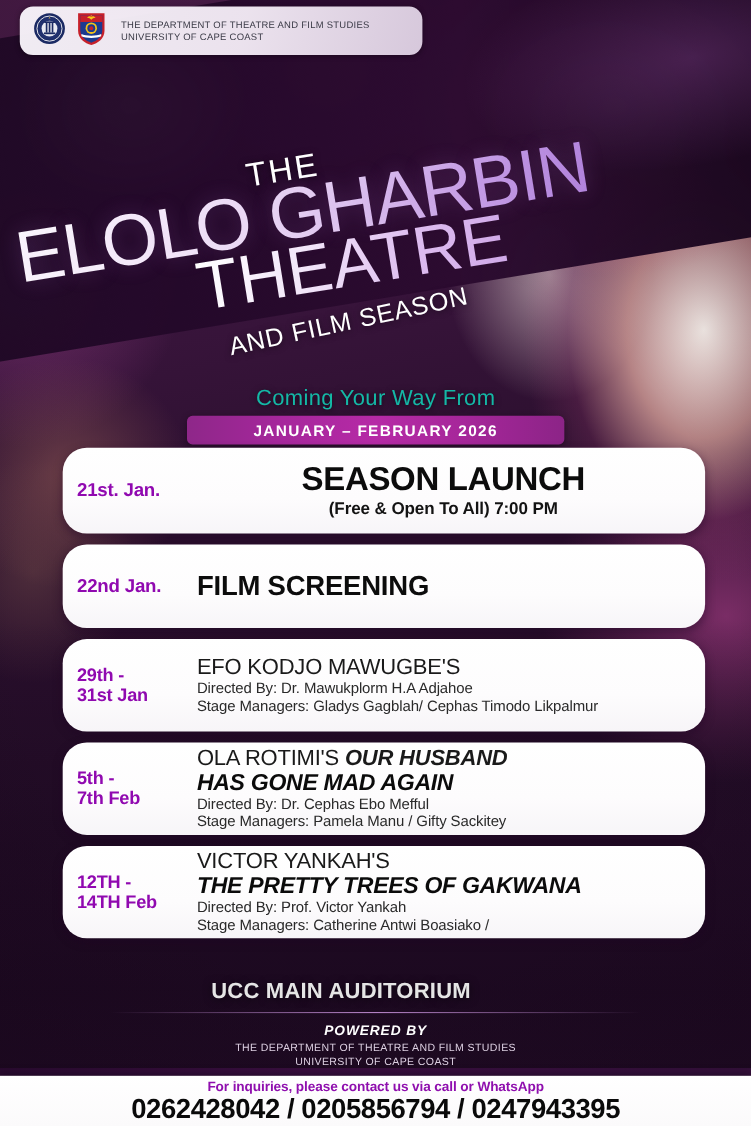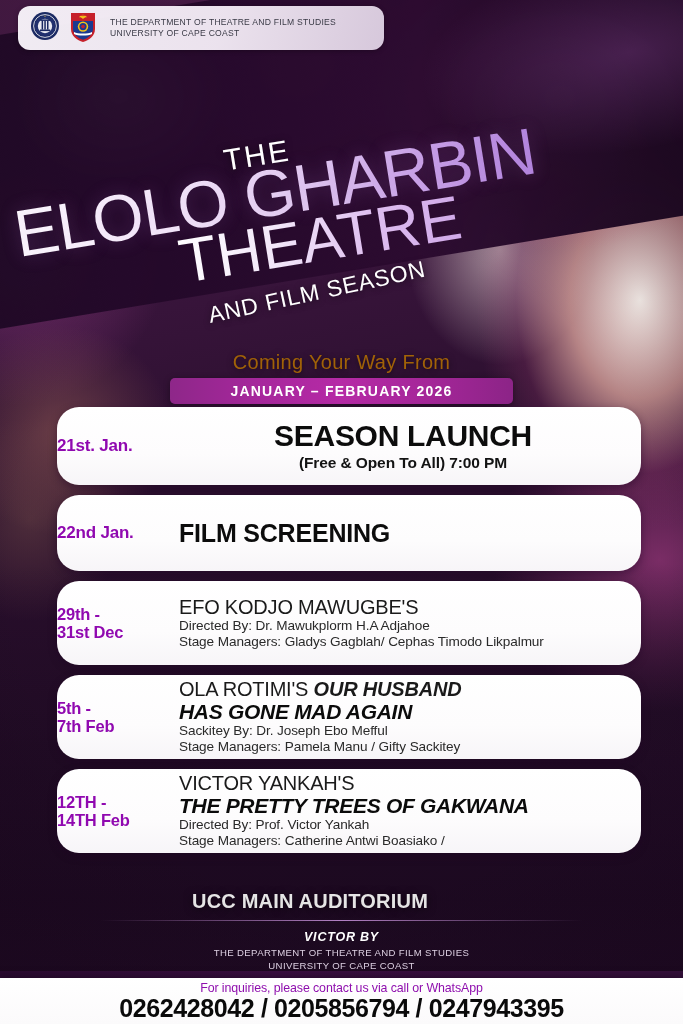--- a/index.html
+++ b/index.html
@@ -110,21 +110,21 @@
     color:#ffffff;
     transform:rotate(-3deg);
     text-shadow:0 1px 6px rgba(0,0,0,.5);
   }
 
   
   .coming{
     position:absolute;left:0;top:351px;width:683px;
     text-align:center;
     font-size:20px;font-weight:400;letter-spacing:.3px;
-    color:#a16207;
+    color:#14b8a6;
     text-shadow:0 1px 6px rgba(0,0,0,.6);
   }
   .season-pill{
     position:absolute;left:170px;top:378px;
     width:343px;height:26px;
     border-radius:5px;
     background:linear-gradient(90deg,#8e2789 0%,#a6279c 25%,#b62aa6 50%,#a52699 75%,#8c2487 100%);
     display:flex;align-items:center;justify-content:center;
     box-shadow:0 1px 6px rgba(0,0,0,.35);
   }
@@ -141,21 +141,21 @@
     border-radius:22px;
     box-shadow:0 3px 9px rgba(30,5,35,.45);
     display:flex;
     align-items:center;
     box-sizing:border-box;
     margin-bottom:10px;
     overflow:hidden;
   }
   .card .date{
     flex:0 0 122px;
-    padding-left:0;
+    padding-left:13px;
     box-sizing:border-box;
     color:#9009b0;
     font-weight:700;
     font-size:17px;
     line-height:1.12;
     letter-spacing:-.2px;
   }
   .card .date .d2{display:block;}
   .card .body{flex:1 1 auto;padding-right:24px;}
 
@@ -200,21 +200,21 @@
 
   
   .contact{
     position:absolute;left:0;bottom:0;width:683px;height:46px;
     background:linear-gradient(180deg,#ffffff 0%,#fbfafb 100%);
     text-align:center;
     box-shadow:0 -2px 7px rgba(20,5,25,.5);
   }
   .contact .c-line1{
     padding-top:3px;
-    font-size:12.4px;font-weight:400;color:#8f0fae;letter-spacing:-.1px;
+    font-size:12.4px;font-weight:700;color:#8f0fae;letter-spacing:-.1px;
   }
   .contact .c-line2{
     font-size:25px;font-weight:700;color:#0a0a0a;letter-spacing:-.4px;line-height:1.05;
     margin-top:0px;
   }
   .strip-top{
     position:absolute;left:0;bottom:46px;width:683px;height:7px;
     background:linear-gradient(90deg,#2a0b30 0%,#3a0f40 40%,#34103a 100%);
   }
 </style>
@@ -291,38 +291,38 @@
         <span>22nd Jan.</span>
       </div>
       <div class="body">
         <div class="t1">FILM SCREENING</div>
       </div>
     </div>
 
     <div class="card cx">
       <div class="date">
         <span>29th -</span>
-        <span class="d2">31st Dec</span>
+        <span class="d2">31st Jan</span>
       </div>
       <div class="body">
         <div class="line-author">EFO KODJO MAWUGBE'S</div>
         <div class="line-sub">Directed By: Dr. Mawukplorm H.A Adjahoe</div>
         <div class="line-sub">Stage Managers: Gladys Gagblah/ Cephas Timodo Likpalmur</div>
       </div>
     </div>
 
     <div class="card cx">
       <div class="date">
         <span>5th -</span>
         <span class="d2">7th Feb</span>
       </div>
       <div class="body">
         <div class="line-author"><span>OLA ROTIMI'S </span><span class="inline-title">OUR HUSBAND</span></div>
         <div class="line-title">HAS GONE MAD AGAIN</div>
-        <div class="line-sub">Sackitey By: Dr. Joseph Ebo Mefful</div>
+        <div class="line-sub">Directed By: Dr. Cephas Ebo Mefful</div>
         <div class="line-sub">Stage Managers: Pamela Manu / Gifty Sackitey</div>
       </div>
     </div>
 
     <div class="card cx">
       <div class="date">
         <span>12TH -</span>
         <span class="d2">14TH Feb</span>
       </div>
       <div class="body">
@@ -330,21 +330,21 @@
         <div class="line-title">THE PRETTY TREES OF GAKWANA</div>
         <div class="line-sub">Directed By: Prof. Victor Yankah</div>
         <div class="line-sub">Stage Managers: Catherine Antwi Boasiako /</div>
       </div>
     </div>
 
   </div>
 
   <div class="venue">UCC MAIN AUDITORIUM</div>
   <div class="divider"></div>
-  <div class="powered">VICTOR BY</div>
+  <div class="powered">POWERED BY</div>
   <div class="powered-sub">
     <div>THE DEPARTMENT OF THEATRE AND FILM STUDIES</div>
     <div>UNIVERSITY OF CAPE COAST</div>
   </div>
 
   <div class="strip-top"></div>
   <div class="contact">
     <div class="c-line1">For inquiries, please contact us via call or WhatsApp</div>
     <div class="c-line2">0262428042 / 0205856794 / 0247943395</div>
   </div>

